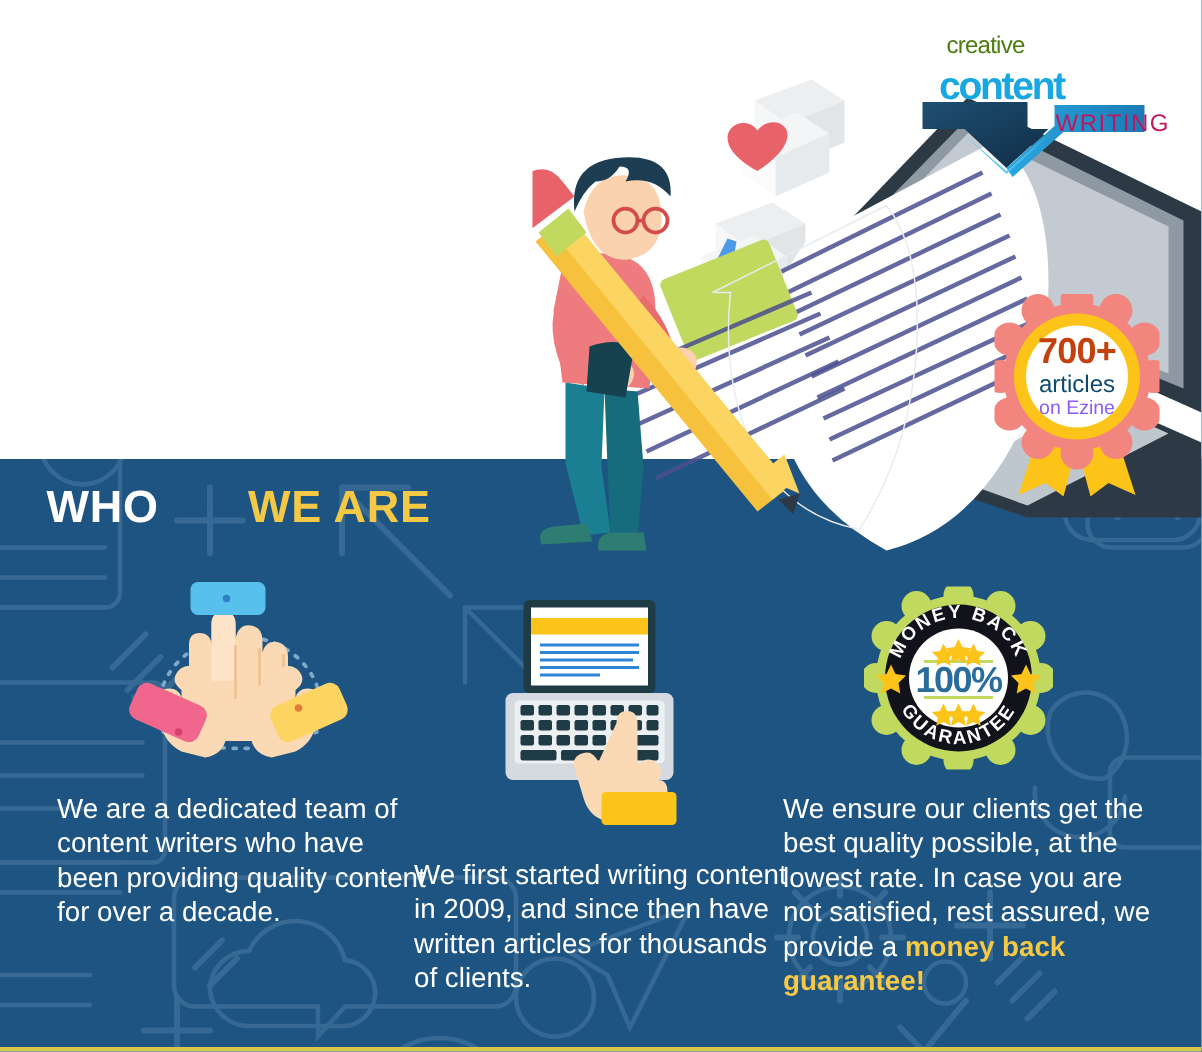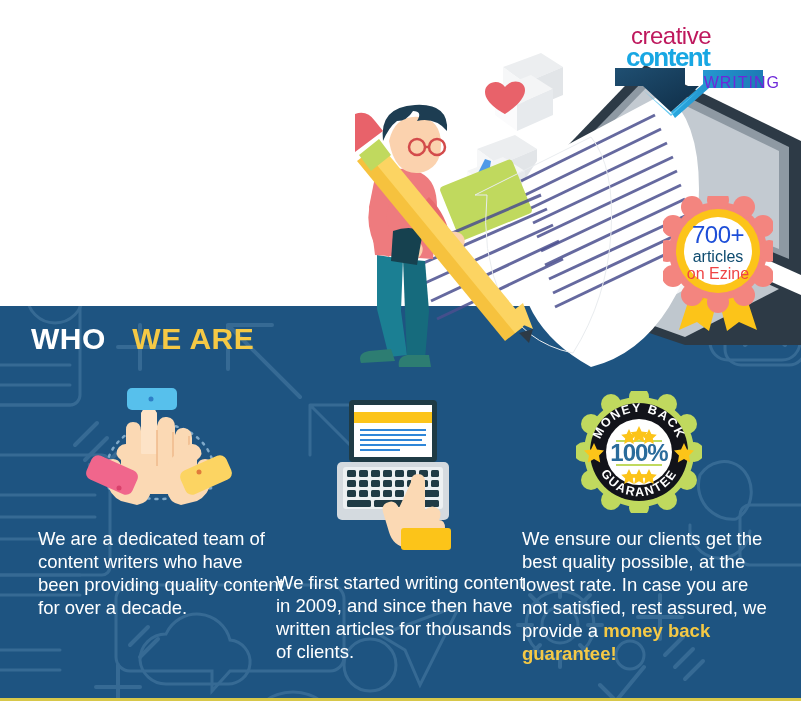--- a/index.html
+++ b/index.html
@@ -54,79 +54,79 @@
     text-transform:uppercase;
   }
 
   
   .logo {
     position:absolute; right:18px; top:22px; width:180px; height:86px;
     z-index:6;
   }
   .logo .l-creative {
     position:absolute; left:28px; top:0;
-    font-size:24px; color:#be185d; font-weight:300;
+    font-size:16px; color:#4d7c0f; font-weight:300;
     letter-spacing:-0.5px;
   }
   .logo .l-content {
     position:absolute; left:23px; top:20px;
     font-size:26px; color:#18a7e3; font-weight:bold;
     letter-spacing:-1.5px;
   }
   .logo .l-writing {
     position:absolute; right:3px; top:52px;
-    font-size:16px; color:#6d28d9; letter-spacing:1px;
+    font-size:16px; color:#be185d; letter-spacing:1px;
   }
   .logo .l-arrow { position:absolute; left:10px; top:44px; }
 
   
   .hero-illustration {
     position:absolute; left:355px; top:45px;
     width:446px; height:330px;
     z-index:4;
   }
 
   
   .badge-700 {
     position:absolute; left:663px; top:196px;
     width:110px; height:135px; z-index:7;
   }
   .badge-700 .b-text {
     position:absolute; left:0; top:26px; width:110px;
     text-align:center; line-height:1.08;
   }
   .badge-700 .b-num {
-    font-size:24px; font-weight:normal; color:#1d4ed8;
+    font-size:24px; font-weight:bold; color:#c2410c;
     letter-spacing:-0.5px;
   }
   .badge-700 .b-sub {
     font-size:16px; color:#0c4a6e;
   }
   .badge-700 .b-sub2 {
-    font-size:16px; color:#ef4444;
+    font-size:13px; color:#8b5cf6;
   }
 
   
   .blue-section {
     position:absolute; left:0; top:305px; width:801px; height:396px;
     background:#1e5481;
     z-index:1;
     overflow:hidden;
   }
   .bg-pattern {
     position:absolute; left:0; top:0; width:801px; height:396px;
     opacity:0.30;
   }
   .who-we-are {
     position:absolute; left:31px; top:322px;
     font-size:30px; font-weight:bold; letter-spacing:0.5px;
     z-index:5;
   }
   .who-we-are .w1 { color:#ffffff;text-align:right; }
-  .who-we-are .w2 { color:#f5c945; }
+  .who-we-are .w2 { color:#f5c945;margin-left:33px; }
 
   
   .col {
     position:absolute; z-index:5;
     text-align:left;
     color:#ffffff;
     font-size:18.5px;
     line-height:1.24;
   }
   .col-1 { left:38px;  top:528px; width:250px; }

